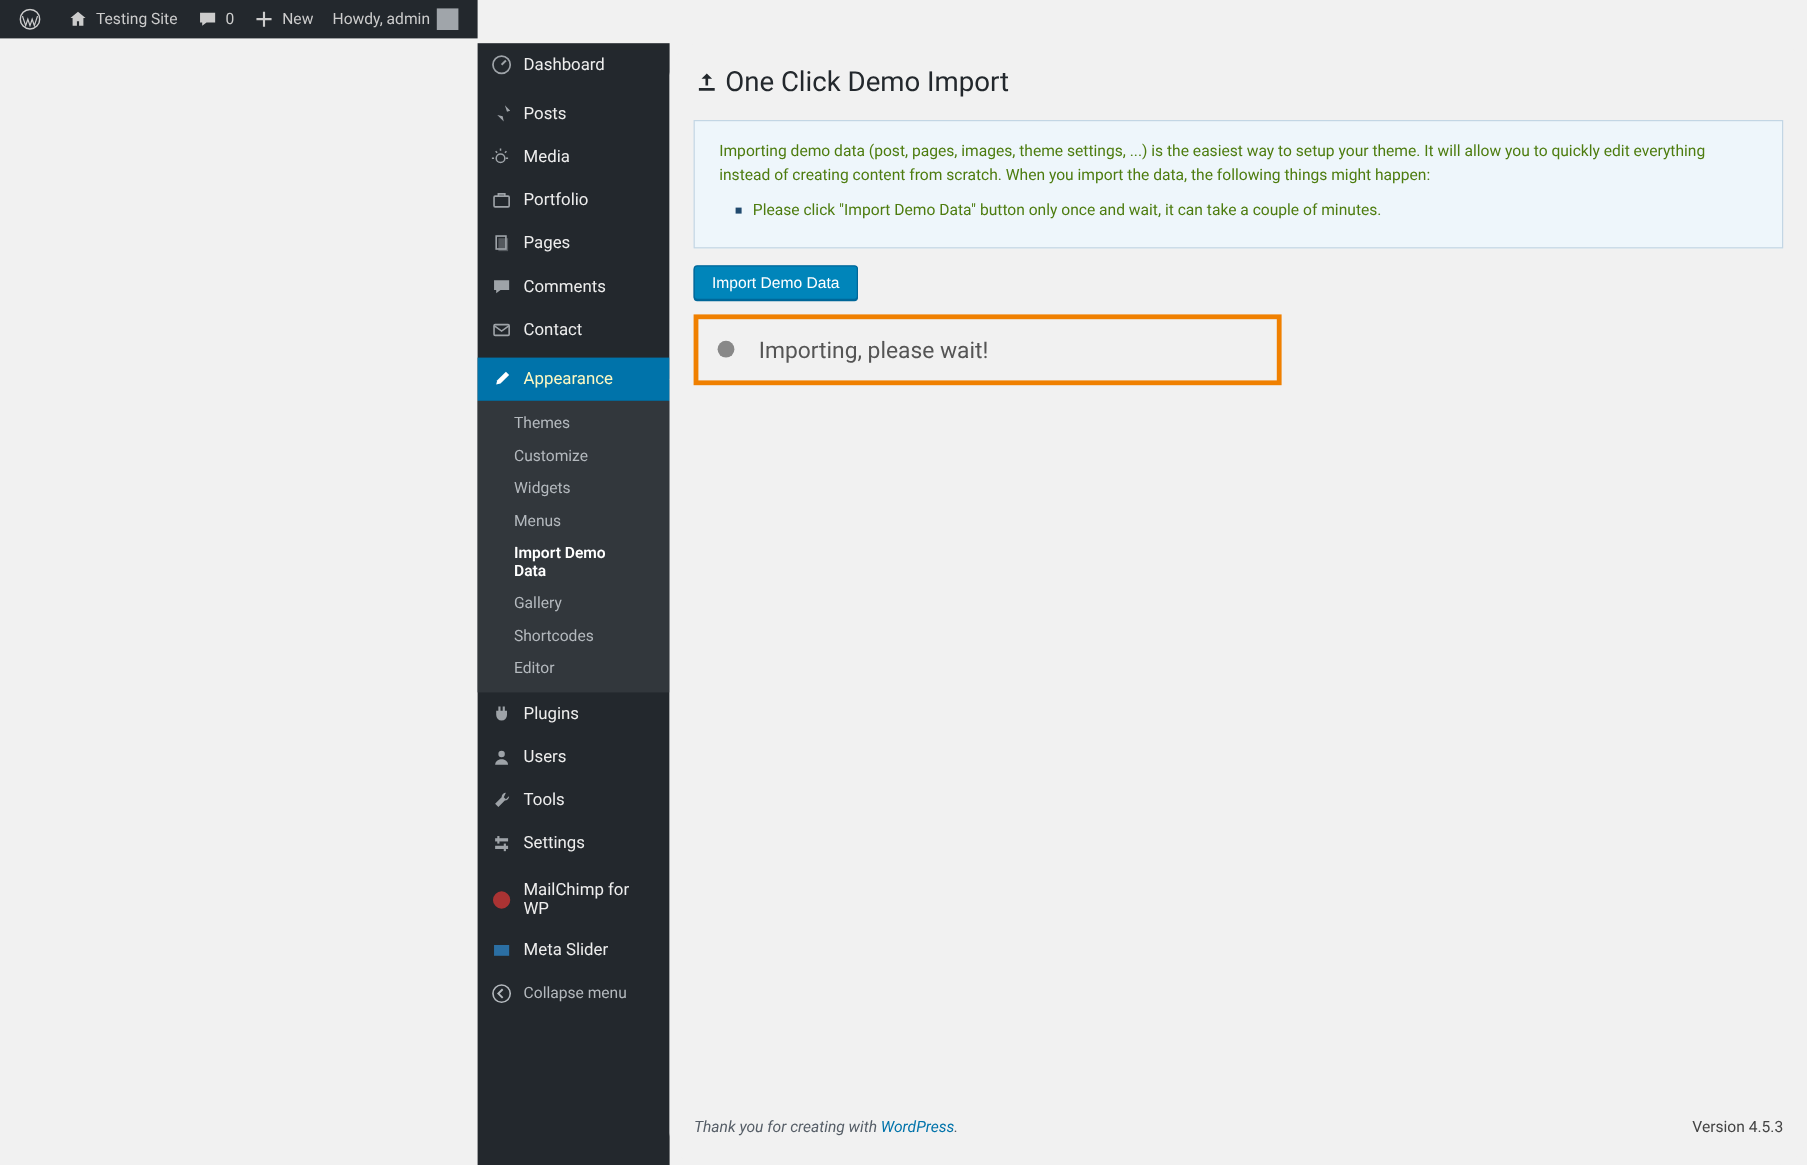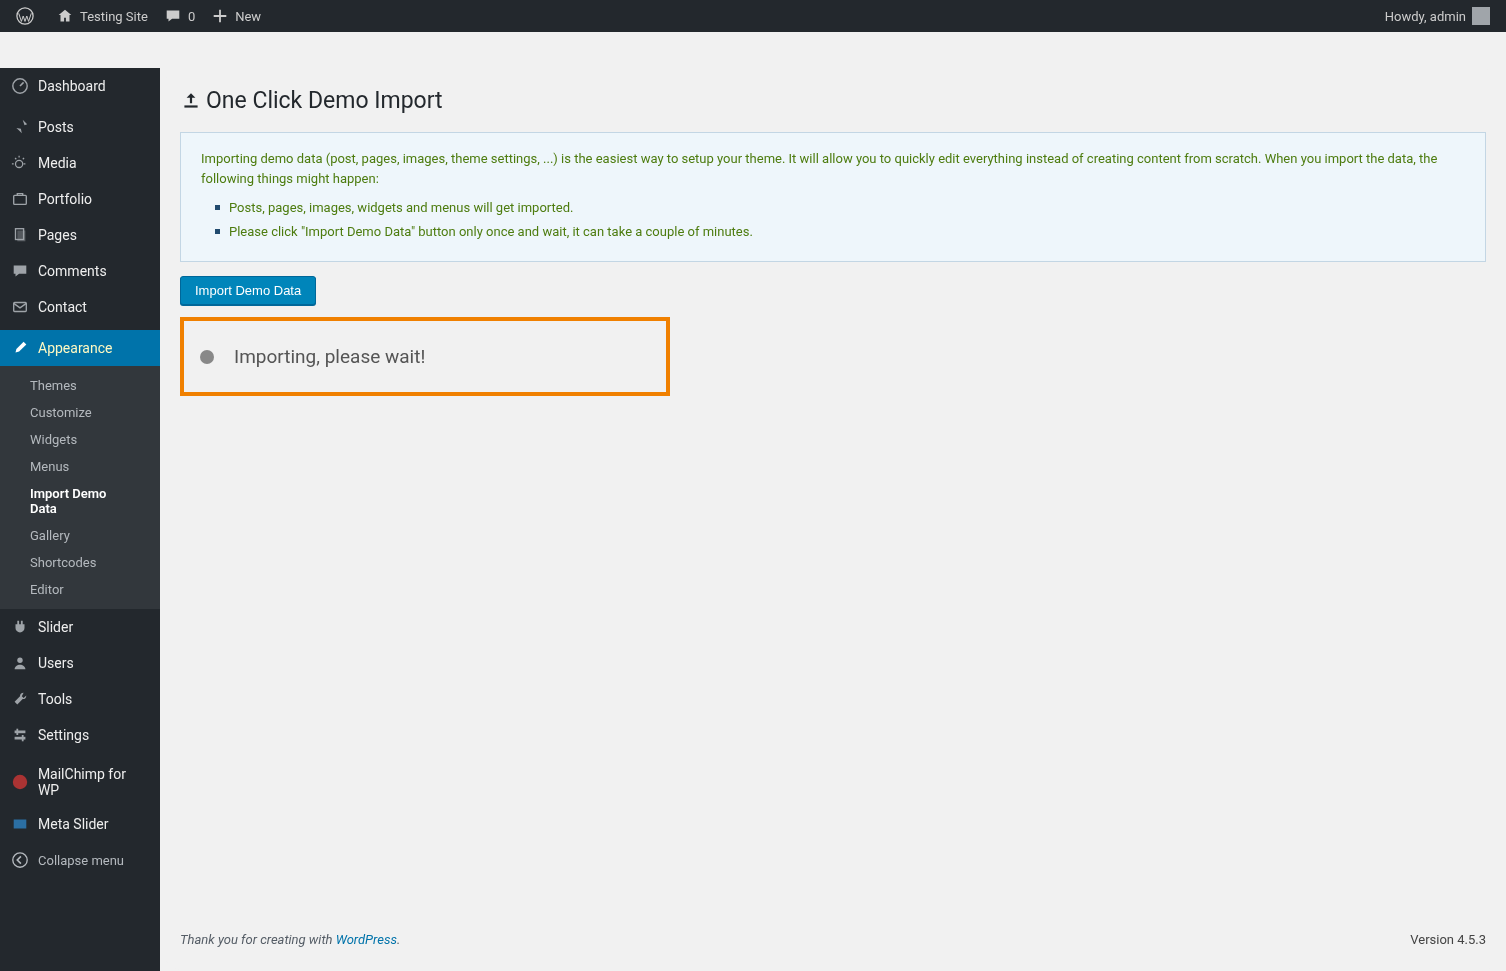--- a/index.html
+++ b/index.html
@@ -8,21 +8,21 @@
     font-size: 13px;
     background: #f1f1f1;
     color: #444;
     overflow: hidden;
   }
   .wrap {
     width: 1506px;
     height: 971px;
     position: relative;
     display: flex;
-    flex-direction: column;
+    flex-direction: row;
   }
   
   .toolbar {
     height: 32px;
     background: #23282d;
     color: #eee;
     display: flex;
     align-items: center;
     padding: 0 8px;
     font-size: 13px;
@@ -164,21 +164,21 @@
     border-radius: 3px;
     cursor: pointer;
     margin-top: 14px;
     box-shadow: 0 1px 0 #006799;
   }
   .import-status {
     margin-top: 12px;
     border: 4px solid #f08000;
     background: #f1f1f1;
     width: 490px;
-    padding: 24px 16px;
+    padding: 14px 16px;
     display: flex;
     align-items: center;
     text-align: right;
   }
   .import-status .spinner {
     width: 14px; height: 14px;
     border-radius: 50%;
     background: #888;
     margin-right: 20px;
   }
@@ -333,21 +333,21 @@
         <div class="submenu-item">Gallery</div>
         <div class="submenu-item">Shortcodes</div>
         <div class="submenu-item">Editor</div>
       </div>
       <div class="menu-item">
         <span class="micon">
             <svg class="icon" viewBox="0 0 20 20">
               <path d="M7 3v4H5v4a5 5 0 0010 0V7h-2V3h-2v4H9V3z"></path>
             </svg>
           </span>
-        <span>Slider</span>
+        <span>Plugins</span>
       </div>
       <div class="menu-item">
         <span class="micon">
             <svg class="icon" viewBox="0 0 20 20">
               <circle cx="10" cy="7" r="3"></circle>
               <path d="M4 17c0-3 3-5 6-5s6 2 6 5z"></path>
             </svg>
           </span>
         <span>Users</span>
       </div>
@@ -405,21 +405,20 @@
               <path d="M10 3l4 4h-3v5H9V7H6z"></path>
               <path d="M4 14h12v2H4z"></path>
             </svg>
         </span>
         <span>One Click Demo Import</span>
       </h1>
 
       <div class="notice">
         <p>Importing demo data (post, pages, images, theme settings, ...) is the easiest way to setup your theme. It will allow you to quickly edit everything instead of creating content from scratch. When you import the data, the following things might happen:</p>
         <ul>
-          <li>Posts, pages, images, widgets and menus will get imported.</li>
           <li>Please click "Import Demo Data" button only once and wait, it can take a couple of minutes.</li>
         </ul>
       </div>
 
 
       <div>
         <button class="button-primary">Import Demo Data</button>
       </div>
 
       <div class="import-status">

